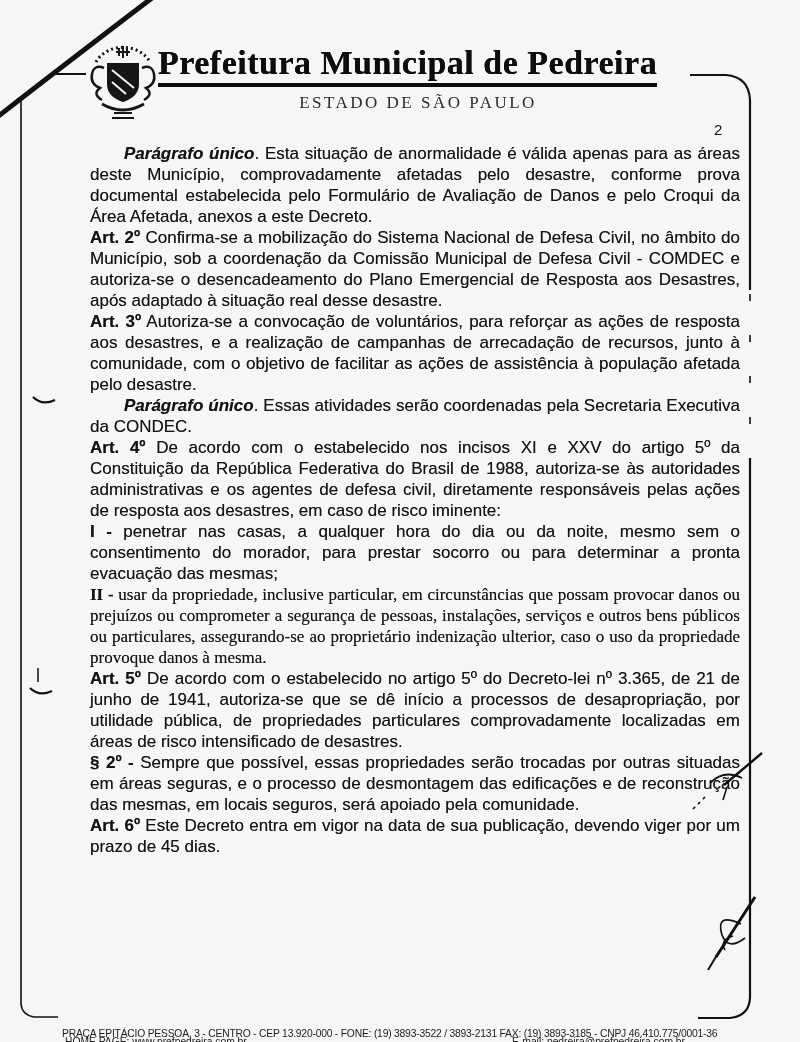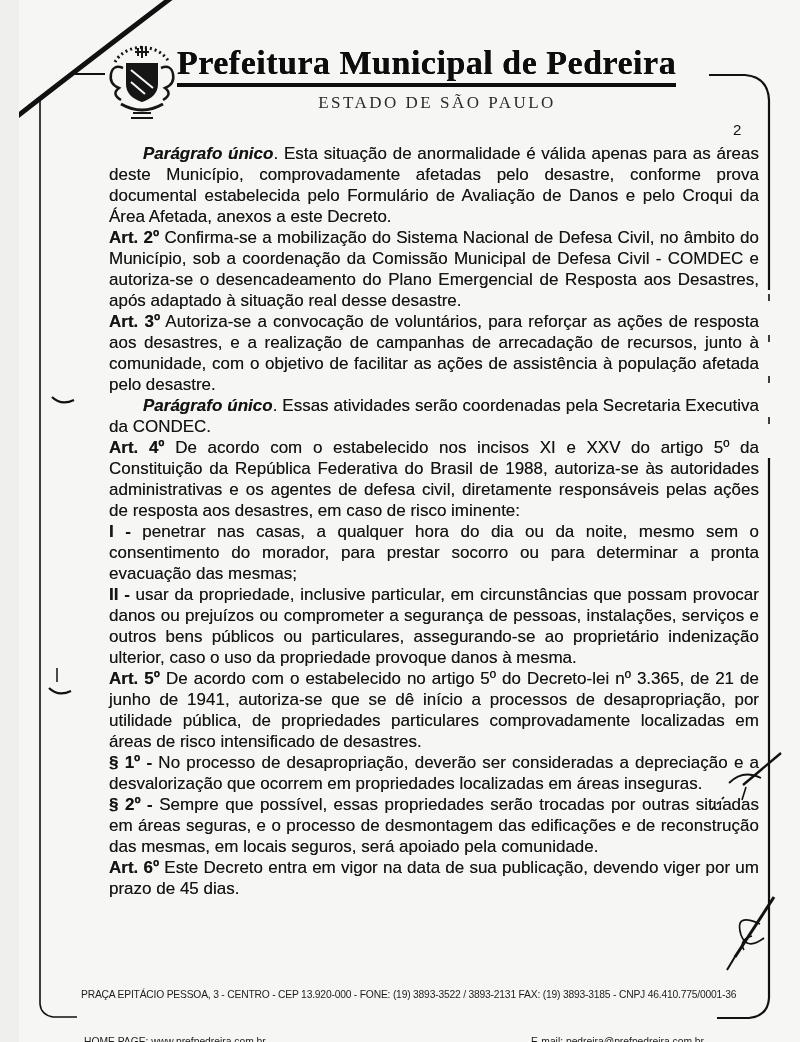--- a/index.html
+++ b/index.html
@@ -8,21 +8,20 @@
     background:#efefee;
     font-family:"Liberation Sans", sans-serif;
     color:#161616;
     position:relative;
     overflow:hidden;
   }
   .page{
     position:absolute;inset:0;
     background:#f6f6f4;
     overflow:hidden;
-    margin-left:19px;
   }
   
   .header-titles{
     position:absolute;left:158px;top:44px;width:540px;
   }
   .doc-title{
     margin:0;
     font-family:"Liberation Serif", serif;
     font-weight:bold;
     font-size:34px;
@@ -57,29 +56,29 @@
   }
   .content p{margin:0;}
   .lead-b{font-weight:bold;}
   .lead-bi{font-weight:bold;font-style:italic;}
   .p-unico1{margin-left:23px;text-indent:34px;margin-bottom:35px;}
   .p-art2{margin-bottom:27px;}
   .p-art3{margin-bottom:5px;}
   .p-unico-condec{margin-left:23px;text-indent:34px;margin-bottom:28px;}
   .p-art4{margin-bottom:7px;}
   .p-inciso1{margin-left:32px;margin-bottom:12px;}
-  .p-inciso2{margin-left:30px;margin-bottom:4px;}
+  .p-inciso2{margin-left:30px;margin-bottom:4px;font-family:Liberation Serif, serif;}
   .p-unico2{margin-left:32px;margin-bottom:23px;}
   .p-art5{margin-bottom:15px;}
   .p-par1{margin-left:48px;margin-bottom:13px;}
   .p-par2{margin-left:38px;margin-bottom:3px;}
   .p-art6{margin-left:14px;}
   
   .footer-line1{
-    position:absolute;top:989px;left:62px;width:680px;
+    position:absolute;top:1028px;left:62px;width:680px;
     font-size:10.3px;letter-spacing:-.2px;color:#1c1c1c;
     white-space:nowrap;
   }
   .footer-line2{
     position:absolute;top:1036px;left:65px;width:680px;
     font-size:10.3px;color:#1c1c1c;white-space:nowrap;
     display:flex;justify-content:space-between;padding-right:60px;box-sizing:border-box;
   }
   .marks{position:absolute;inset:0;pointer-events:none;}
 </style>
@@ -121,21 +120,20 @@
 
     <p class="p-art4"><span class="lead-b">Art. 4º</span><span>  De acordo com o estabelecido nos incisos XI e XXV do artigo 5º da Constituição da República Federativa do Brasil de 1988, autoriza-se às autoridades administrativas e os agentes de defesa civil, diretamente responsáveis pelas ações de resposta aos desastres, em caso de risco iminente:</span></p>
 
     <p class="p-inciso1"><span class="lead-b">I -</span><span> penetrar nas casas, a qualquer hora do dia ou da noite, mesmo sem o consentimento do morador, para prestar socorro ou para determinar a pronta evacuação das mesmas;</span></p>
 
     <p class="p-inciso2"><span class="lead-b">II -</span><span> usar da propriedade, inclusive particular, em circunstâncias que possam provocar danos ou prejuízos ou comprometer a segurança de pessoas, instalações, serviços e outros bens públicos ou particulares, assegurando-se ao proprietário indenização ulterior, caso o uso da propriedade provoque danos à mesma.</span></p>
 
 
     <p class="p-art5"><span class="lead-b">Art. 5º</span><span>  De acordo com o estabelecido no artigo 5º do  Decreto-lei nº 3.365, de 21 de junho de 1941, autoriza-se que se dê início a processos de desapropriação, por utilidade pública, de propriedades particulares comprovadamente localizadas em áreas de risco intensificado de desastres.</span></p>
 
-    <p class="p-par1"><span class="lead-b">§ 1º -</span><span> No processo de desapropriação, deverão ser consideradas a depreciação e a desvalorização que ocorrem em propriedades localizadas em áreas inseguras.</span></p>
 
     <p class="p-par2"><span class="lead-b">§ 2º -</span><span> Sempre que possível, essas propriedades serão trocadas por outras situadas em áreas seguras, e o processo de desmontagem das edificações e de reconstrução das mesmas, em locais seguros, será apoiado pela comunidade.</span></p>
 
     <p class="p-art6"><span class="lead-b">Art. 6º</span><span> Este Decreto entra em vigor na data de sua publicação, devendo viger por um prazo de 45 dias.</span></p>
   </div>
 
   <div class="footer-line1">PRAÇA EPITÁCIO PESSOA, 3 - CENTRO - CEP  13.920-000 - FONE: (19) 3893-3522 / 3893-2131   FAX: (19) 3893-3185 - CNPJ 46.410.775/0001-36</div>
   <div class="footer-line2">
     <span>HOME PAGE:  www.prefpedreira.com.br</span>
     <span>E-mail: pedreira@prefpedreira.com.br</span>

